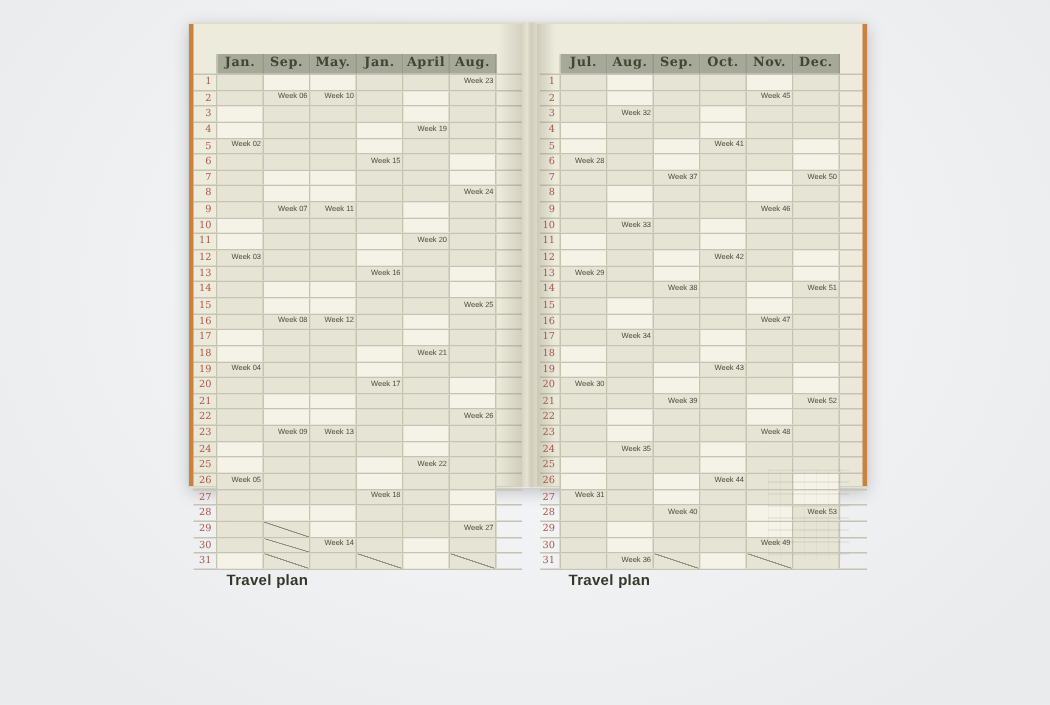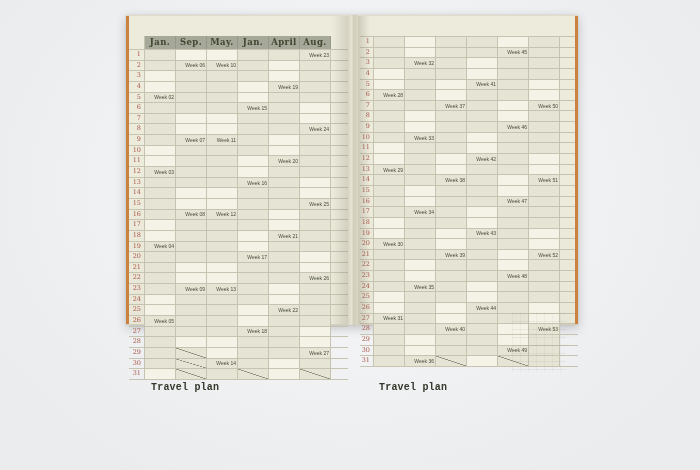--- a/index.html
+++ b/index.html
@@ -34,21 +34,21 @@
   .cell{width:31px;box-sizing:border-box;border-right:1px solid var(--line);background:var(--wd);position:relative;}
   .cell.we{background:var(--we);}
   .cell.x::after{content:"";position:absolute;inset:0;background:linear-gradient(to right top,transparent 47.5%,#8e8e7c 48.5%,#8e8e7c 51.5%,transparent 52.5%);}
   .mcell{flex:1;}
   .wk{position:absolute;right:1px;top:50%;transform:translateY(-50%);font-size:5px;line-height:5px;color:var(--wkc);white-space:nowrap;z-index:2;}
 
   .travel{position:absolute;left:3px;right:0;top:363px;bottom:0;}
   .page.right .travel{left:2px;}
   .vrule{position:absolute;top:0;bottom:4px;width:1px;background:var(--line);left:16px;}
   .page.right .vrule{left:14px;}
-  .tlabel{position:absolute;left:22px;top:3px;font-family:Liberation Mono, monospace;font-weight:bold;font-size:10px;color:var(--travelc);letter-spacing:.2px;}
+  .tlabel{position:absolute;left:22px;top:3px;font-family:Liberation Sans, sans-serif;font-weight:bold;font-size:10px;color:var(--travelc);letter-spacing:.2px;}
   .page.right .tlabel{left:19px;}
 
   .ghost{position:absolute;right:12px;bottom:6px;width:54px;height:60px;opacity:.28;pointer-events:none;
          background:repeating-linear-gradient(to bottom,rgba(120,118,100,.35) 0 1px,transparent 1px 8px),
                     repeating-linear-gradient(to right,rgba(120,118,100,.22) 0 1px,transparent 1px 8px);}
 </style>
 </head>
 <body>
 
 <div class="scene">
@@ -436,20 +436,30 @@
         <div class="vrule"></div>
         <span class="tlabel">Travel plan</span>
       </div>
     </div>
 
     <div class="spine"></div>
 
     <div class="page right">
       <div class="edge" style="background: rgb(201, 130, 63);"></div>
       <div class="cal">
+          <div class="mrow">
+            <div class="numsp"></div>
+            <div class="mh">Jul.</div>
+            <div class="mh">Aug.</div>
+            <div class="mh">Sep.</div>
+            <div class="mh">Oct.</div>
+            <div class="mh">Nov.</div>
+            <div class="mh">Dec.</div>
+            <div class="msp"></div>
+          </div>
           <div class="drows">
             <div class="drow">
               <div class="num">1</div>
               <div class="cell"></div>
               <div class="cell we"></div>
               <div class="cell"></div>
               <div class="cell"></div>
               <div class="cell we"></div>
               <div class="cell"></div>
               <div class="mcell"></div>

